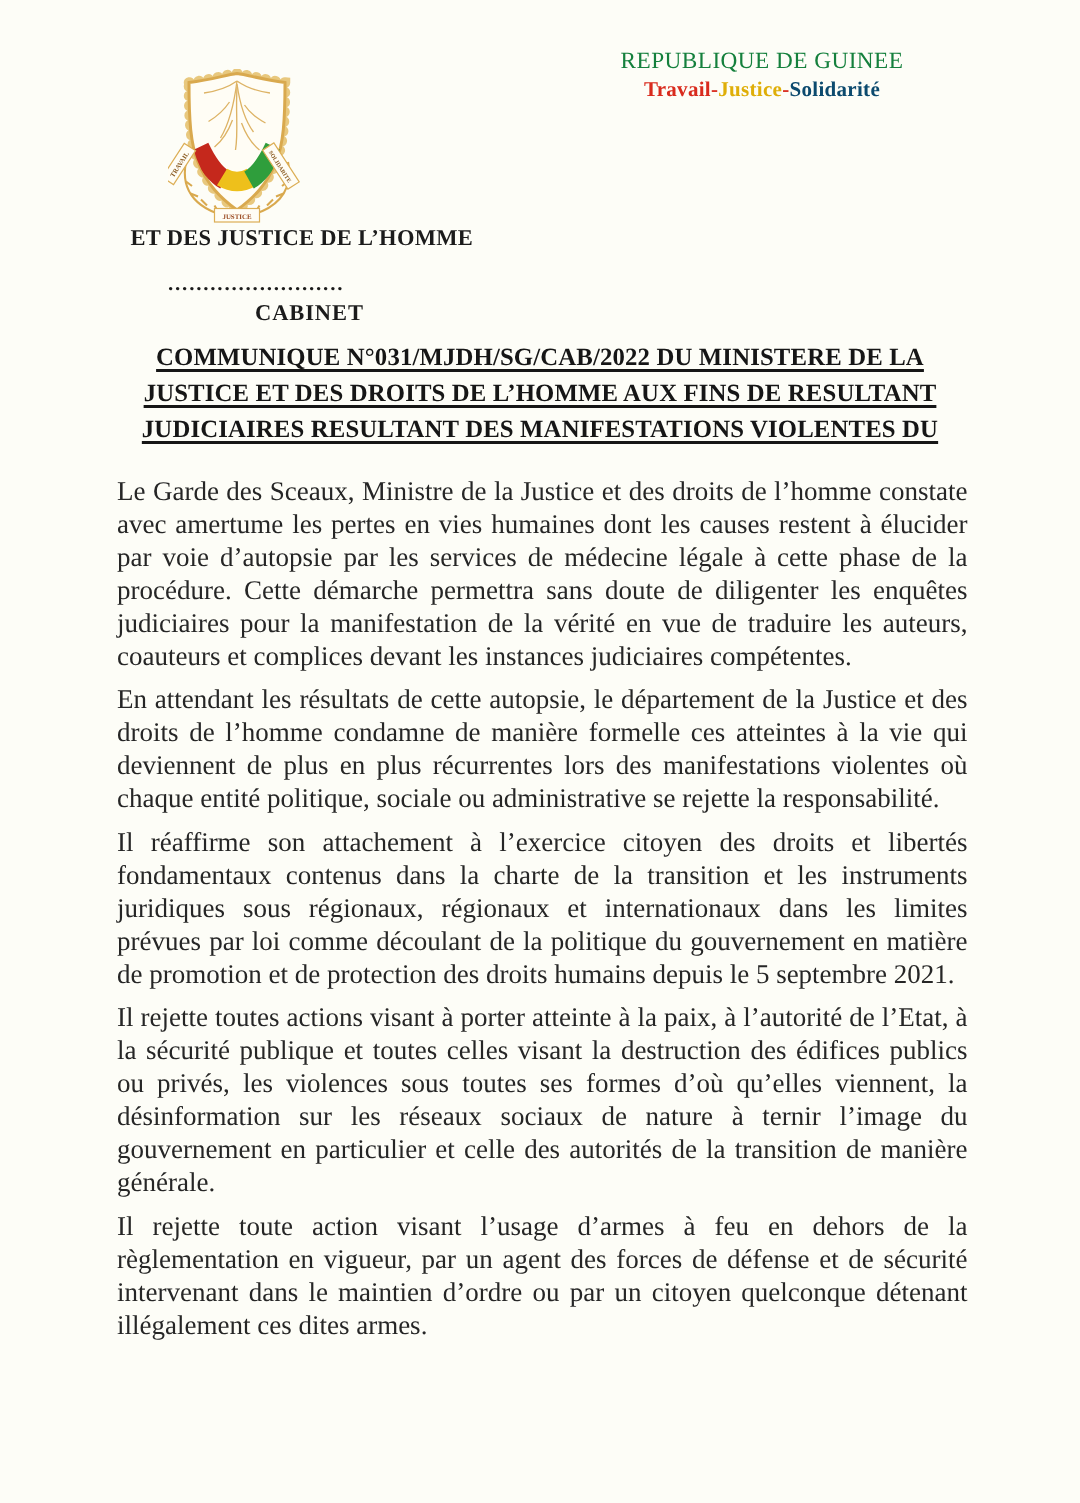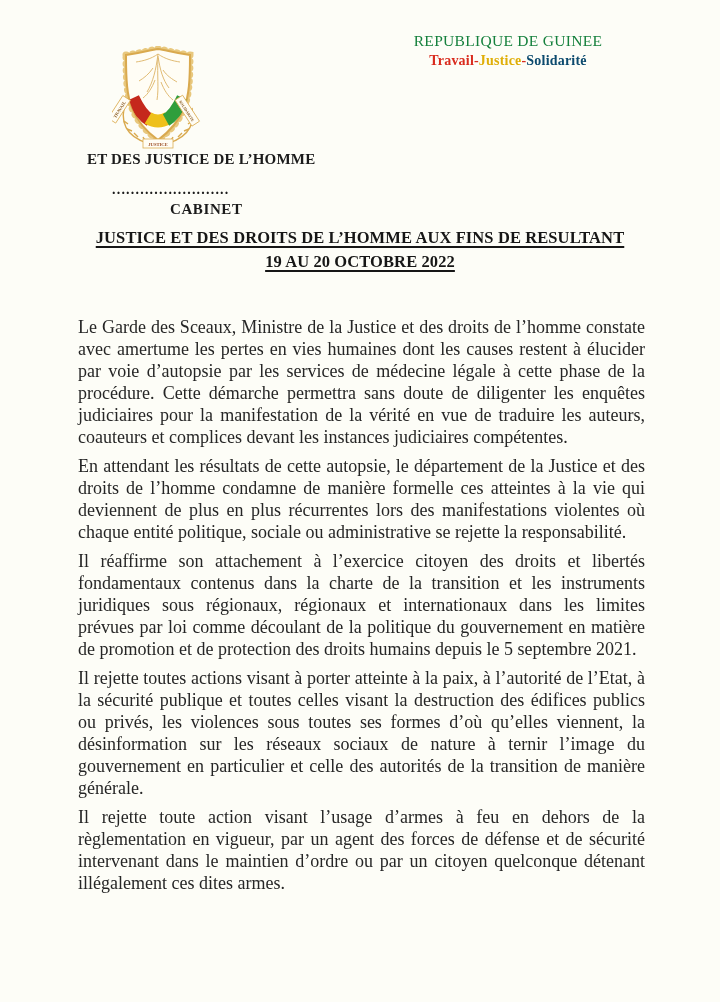--- a/index.html
+++ b/index.html
@@ -116,22 +116,23 @@
 
   <div class="ministry">
     <div>ET DES JUSTICE DE L’HOMME</div>
   </div>
 
   <div class="dots">.........................</div>
 
   <div class="cabinet">CABINET</div>
 
   <div class="title">
+    <div class="title-line"><span>COMMUNIQUE N°031/MJDH/SG/CAB/2022 DU MINISTERE DE LA</span></div>
     <div class="title-line"><span>JUSTICE ET DES DROITS DE L’HOMME AUX FINS DE RESULTANT</span></div>
-    <div class="title-line"><span>19 AU 20 OCTOBRE 2022</span></div>
+    <div class="title-line"><span>JUDICIAIRES RESULTANT DES MANIFESTATIONS VIOLENTES DU</span></div>
   </div>
 
   <div class="body-text">
     <p>Le Garde des Sceaux, Ministre de la Justice et des droits de l’homme constate avec amertume les pertes en vies humaines dont les causes restent à élucider par voie d’autopsie par les services de médecine légale à cette phase de la procédure. Cette démarche permettra sans doute de diligenter les enquêtes judiciaires pour la manifestation de la vérité en vue de traduire les auteurs, coauteurs et complices devant les instances judiciaires compétentes.</p>
     <p>En attendant les résultats de cette autopsie, le département de la Justice et des droits de l’homme condamne de manière formelle ces atteintes à la vie qui deviennent de plus en plus récurrentes lors des manifestations violentes où chaque entité politique, sociale ou administrative se rejette la responsabilité.</p>
     <p>Il réaffirme son attachement à l’exercice citoyen des droits et libertés fondamentaux contenus dans la charte de la transition et les instruments juridiques sous régionaux, régionaux et internationaux dans les limites prévues par loi comme découlant de la politique du gouvernement en matière de promotion et de protection des droits humains depuis le 5 septembre 2021.</p>
     <p>Il rejette toutes actions visant à porter atteinte à la paix, à l’autorité de l’Etat, à la sécurité publique et toutes celles visant la destruction des édifices publics ou privés, les violences sous toutes ses formes d’où qu’elles viennent, la désinformation sur les réseaux sociaux de nature à ternir l’image du gouvernement en particulier et celle des autorités de la transition de manière générale.</p>
     <p>Il rejette toute action visant l’usage d’armes à feu en dehors de la règlementation en vigueur, par un agent des forces de défense et de sécurité intervenant dans le maintien d’ordre ou par un citoyen quelconque détenant illégalement ces dites armes.</p>
   </div>
 

